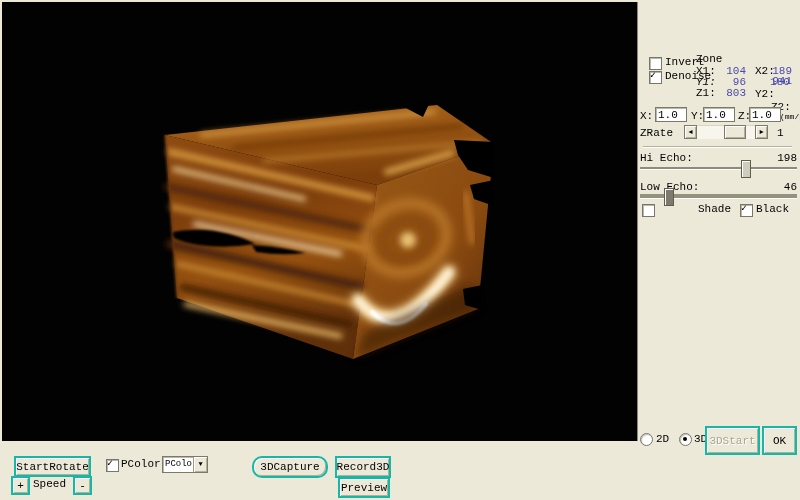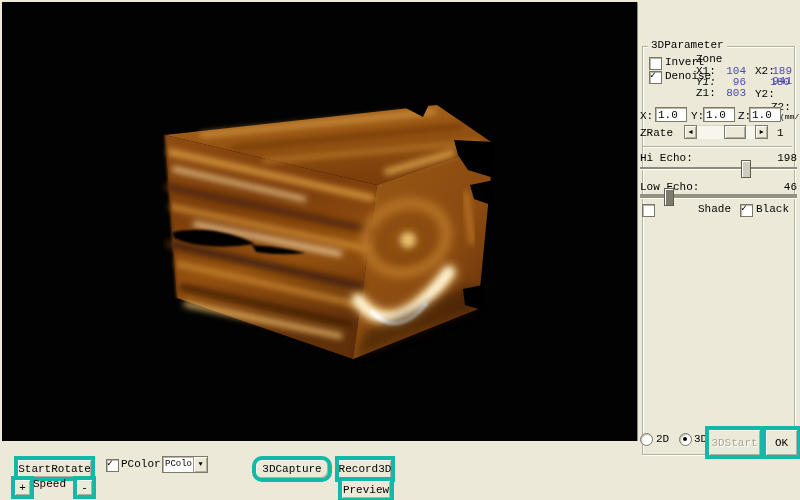--- a/index.html
+++ b/index.html
@@ -16,21 +16,21 @@
     position:absolute;border:1px solid #b4b09c;
     box-shadow:1px 1px 0 #ffffff, inset 1px 1px 0 #ffffff;
   }
   .gbx-label{
     position:absolute;top:-8px;left:5px;background:#ece9d8;padding:0 3px;
     white-space:nowrap;line-height:12px;
   }
   .lbl{position:absolute;white-space:nowrap;line-height:12px;}
   .zoneval{color:#4a4aad;text-align:right;}
   .btn{
-    position:absolute;background:#ece9d8;border:4px solid #14b8a6;
+    position:absolute;background:#ece9d8;border:2px solid #14b8a6;
     box-shadow:inset 1px 1px 0 #ffffff, inset -1px -1px 0 #b3af9d;
     display:flex;align-items:center;justify-content:center;
     font-family:inherit;font-size:11px;cursor:default;white-space:nowrap;
   }
   .btn.disabled{color:#a9a593;text-shadow:1px 1px 0 #ffffff;}
   .chk{
     position:absolute;width:11px;height:11px;background:#fff;
     border:1px solid #78756a;box-shadow:inset 1px 1px 0 #b9b6aa;
   }
   .chk .mark{position:absolute;left:0px;top:-2px;font-size:10px;line-height:11px;font-weight:bold;}
@@ -155,23 +155,20 @@
         <polygon points="400,104 428,100 421,115"></polygon>
         <polygon points="452,138 492,140 492,176 466,168 456,153"></polygon>
         <polygon points="468,183 492,178 492,204 472,197"></polygon>
         <polygon points="461,287 480,283 480,308 463,303"></polygon>
       </g>
 
       <path d="M163,133 L175,296" stroke="#5e3310" stroke-width="2" fill="none" filter="url(#b1)"></path>
     </svg>
   </div>
 
-  <div class="gbx" style="left:642px;top:46px;width:151px;height:407px;">
-    <span class="gbx-label">3DParameter</span>
-  </div>
 
   <span class="chk" style="left:649px;top:57px;"></span>
   <span class="lbl" style="left:665px;top:56px;">Invert</span>
 
   <span class="chk" style="left:649px;top:71px;">
       <span class="mark">✓</span>
     </span>
   <span class="lbl" style="left:665px;top:70px;">Denoise</span>
 
   <span class="lbl" style="left:696px;top:53px;">Zone</span>

